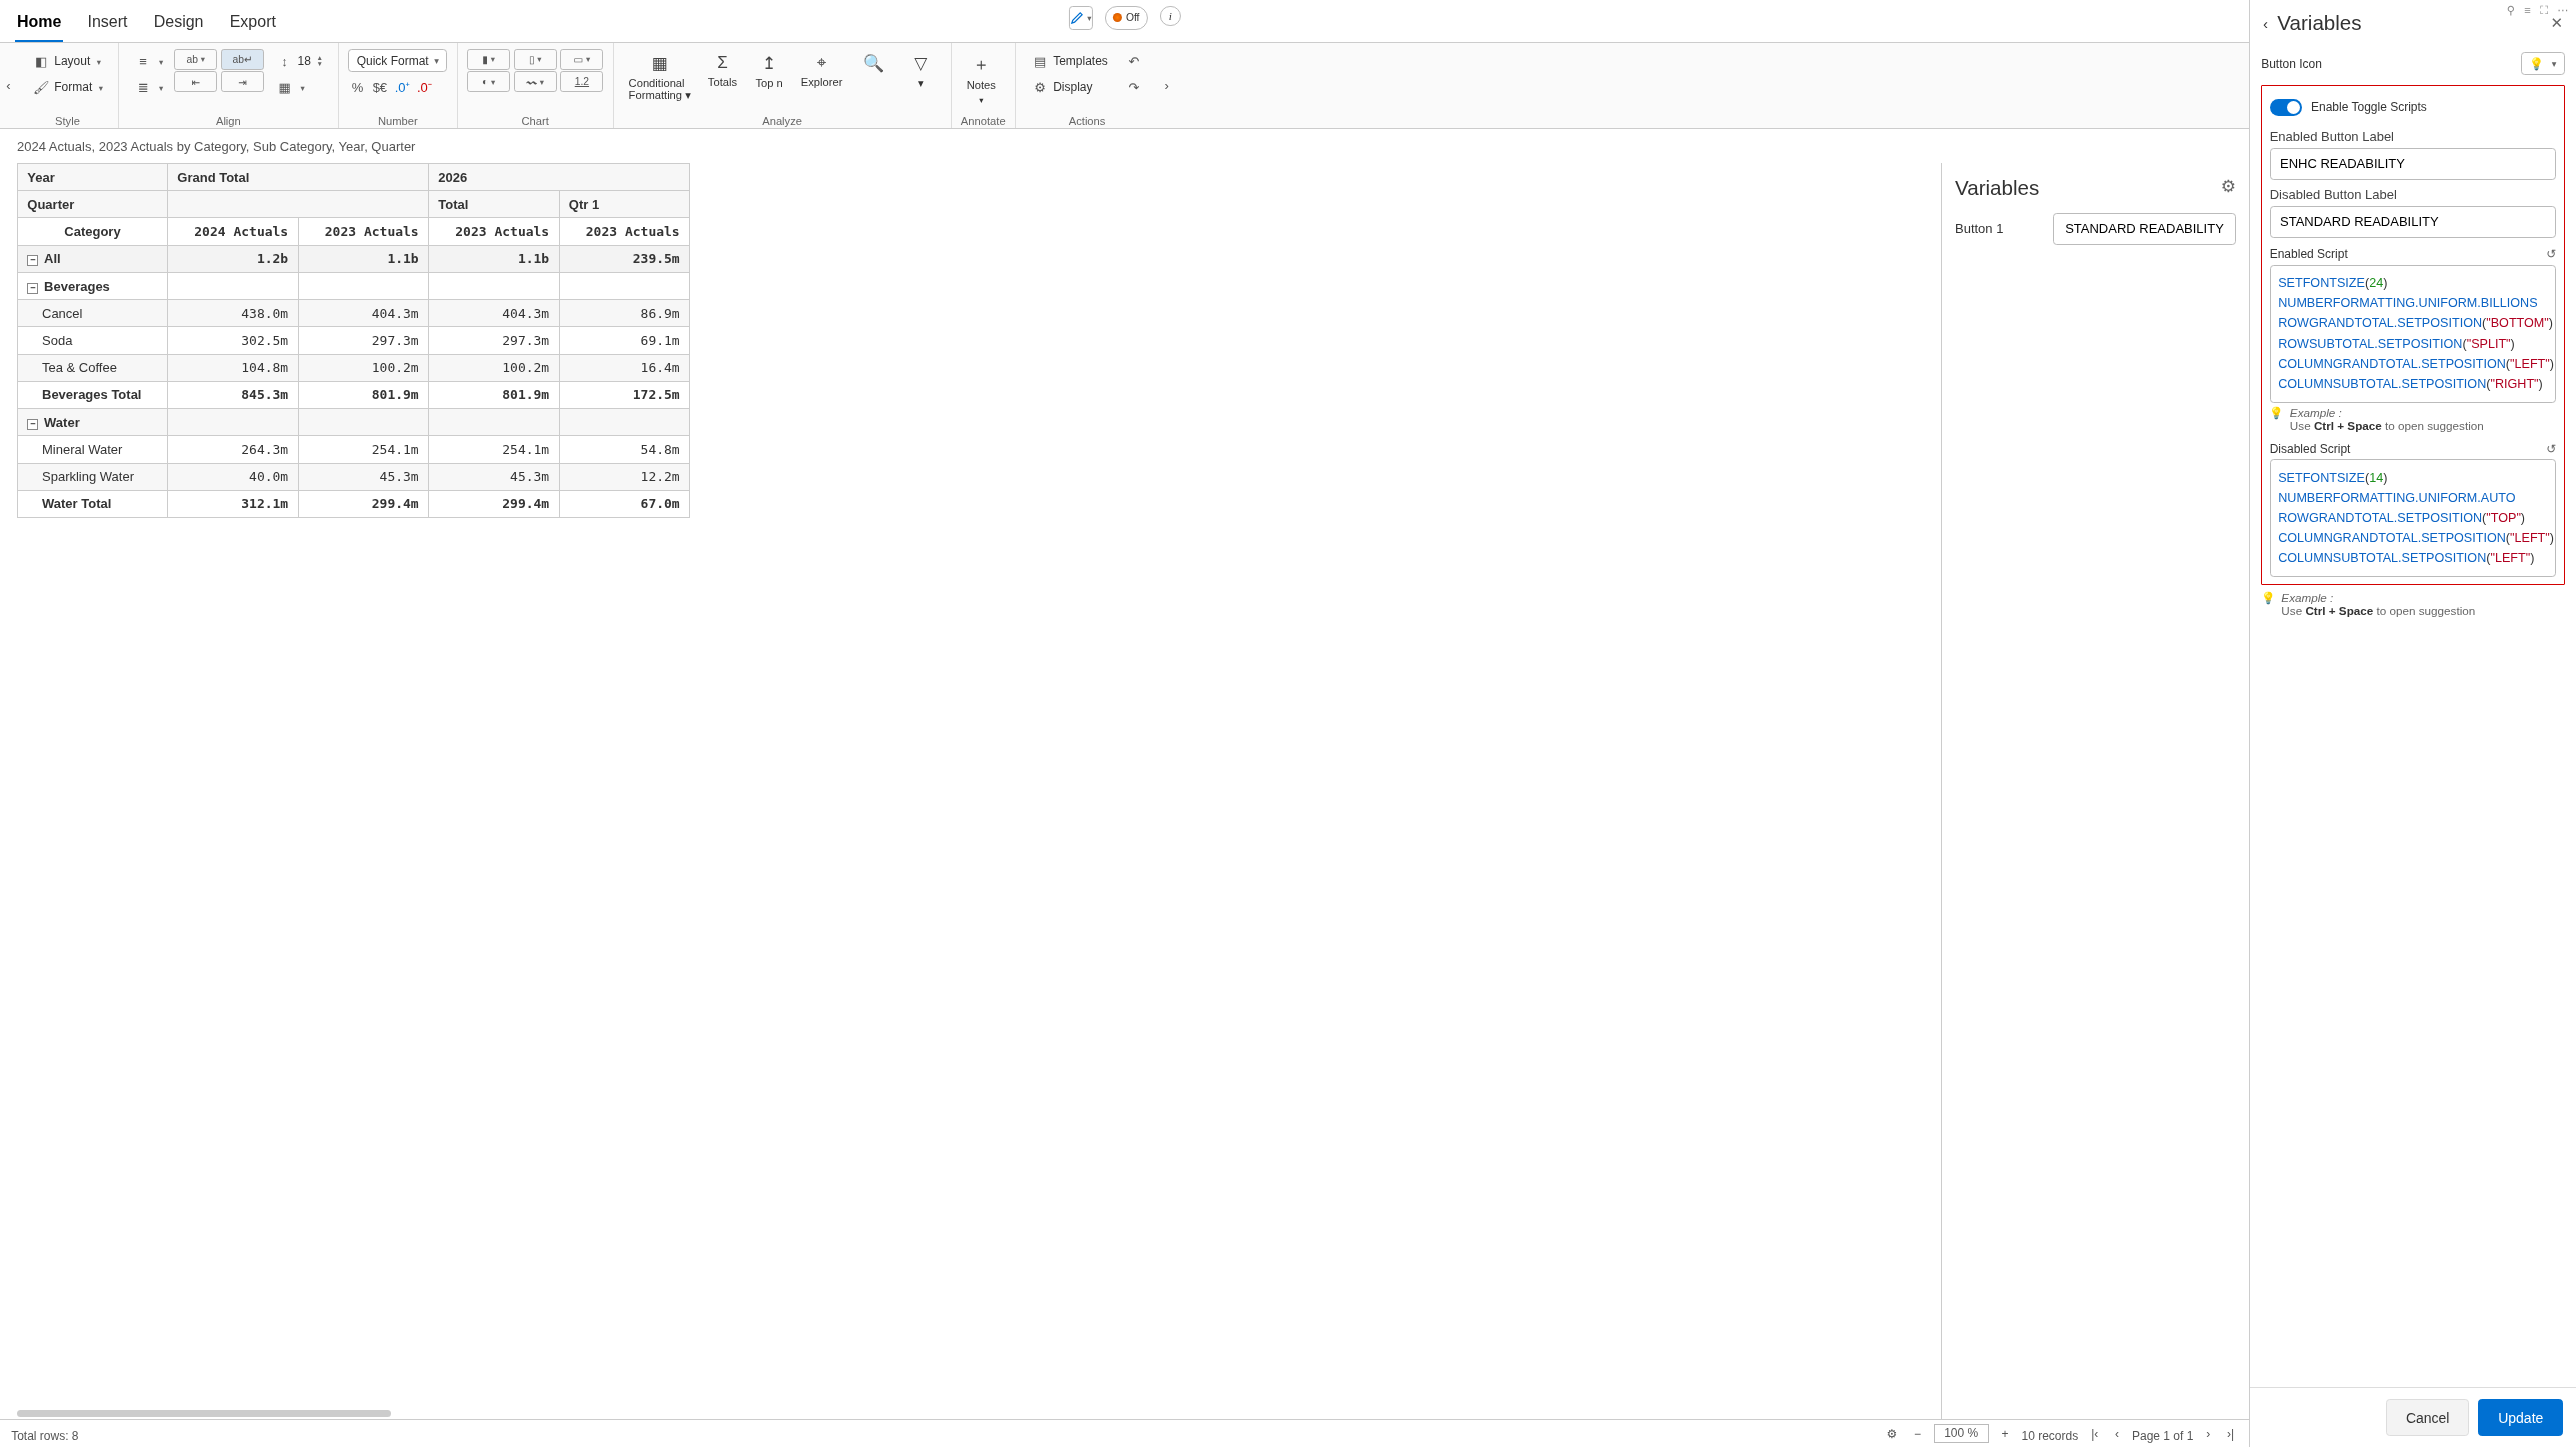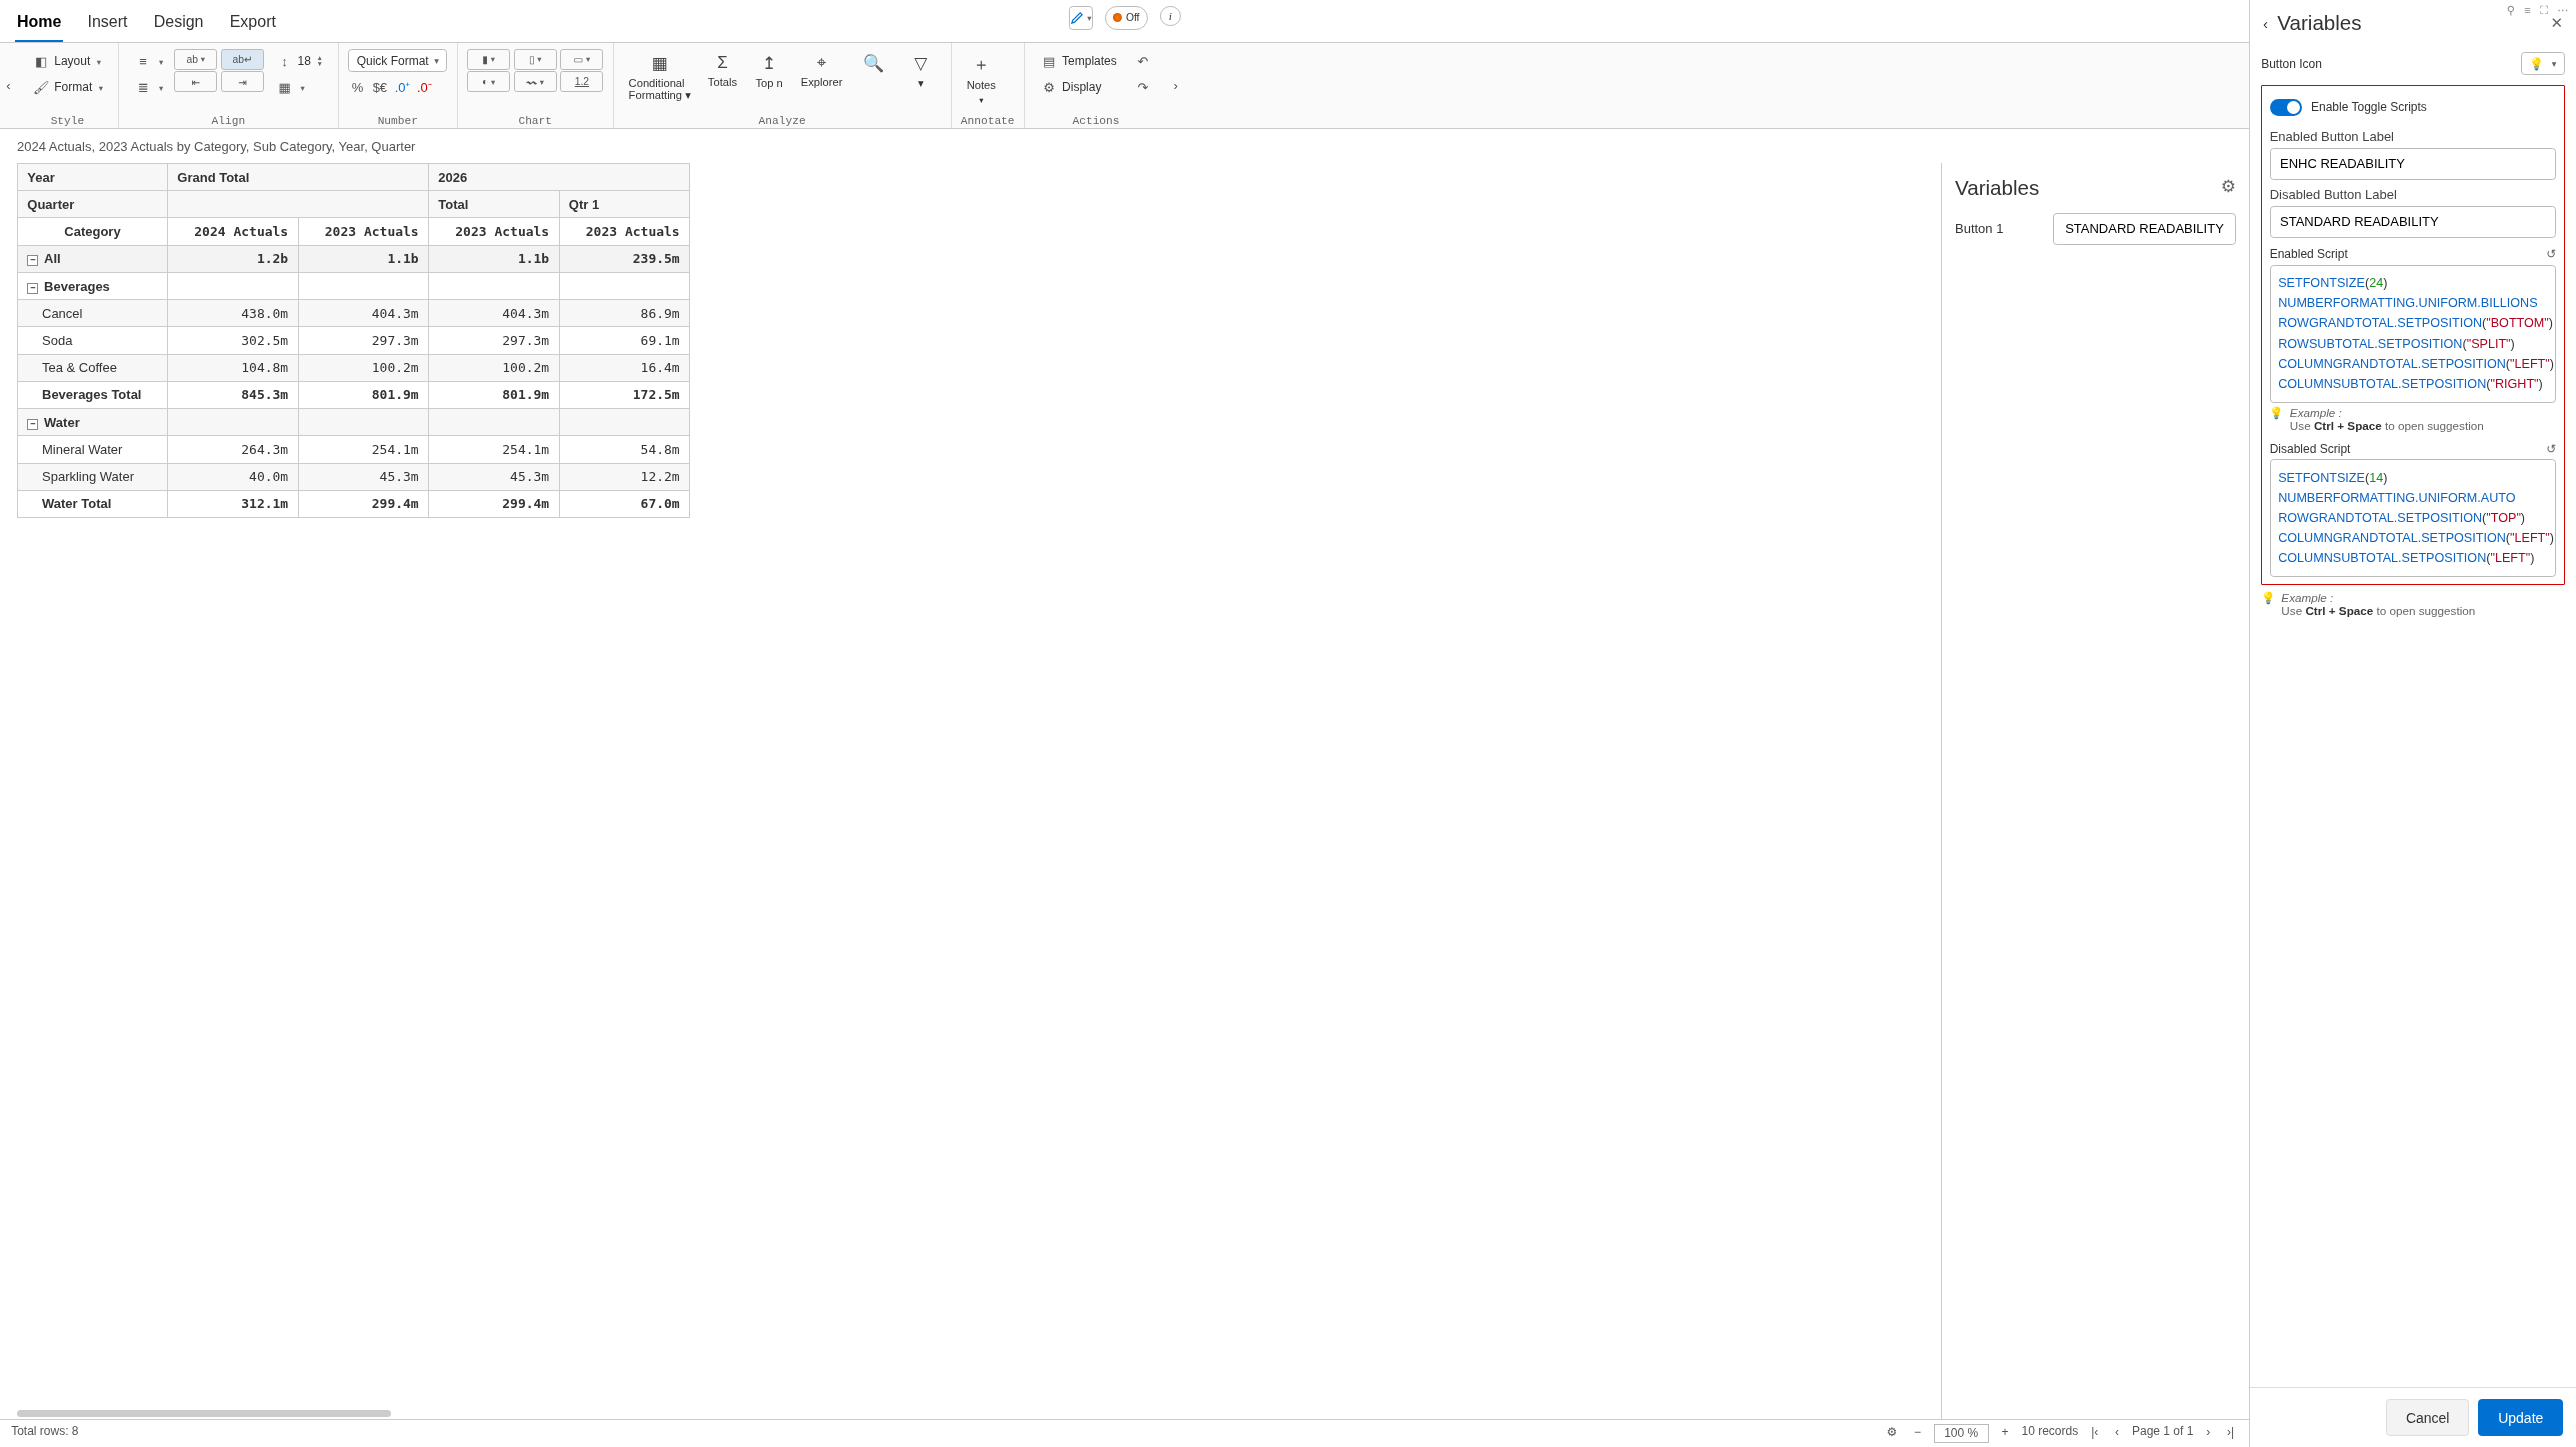--- a/index.html
+++ b/index.html
@@ -17,21 +17,21 @@
 .top-icons { position: absolute; top: 5.6px; left: 50%; transform: translateX(-50%); display: flex; gap: 12px; }
 .top-icons .pill { border: 0.9px solid #bbb; border-radius: 13px; padding: 1.9px 7.5px; display: flex; align-items: center; gap: 3.7px; font-size: 10.3px; }
 .top-icons .icon-btn { width: 24px; height: 24px; border: 0.9px solid #bbb; border-radius: 3.7px; display: flex; align-items: center; justify-content: center; }
 .top-icons .circle-info { width: 20.6px; height: 20.6px; border: 0.9px solid #bbb; border-radius: 50%; display:flex;align-items:center;justify-content:center;font-size:11.2px;font-style:italic;font-family:serif;}
 .top-icons .off-dot { width:9.3px;height:9.3px;border-radius:50%;background:radial-gradient(circle,#ff7a00,#c94f00);}
 
 
 .ribbon { display: flex; border-bottom: 0.9px solid #ccc; background: #fafafa; height: 86px; position: relative; }
 .ribbon-group { border-right: 0.9px solid #ddd; padding: 5.6px 9.3px 1.9px 9.3px; display: flex; flex-direction: column; }
 .ribbon-group-content { display: flex; gap: 5.6px; flex: 1; align-items: flex-start; }
-.ribbon-group-label { text-align: center; font-size: 11.2px; color: #666; padding-top: 1.9px; font-family: Liberation Mono, monospace; }
+.ribbon-group-label { text-align: center; font-size: 11.2px; color: #666; padding-top: 1.9px; }
 .ribbon-btn { display: flex; flex-direction: column; align-items: center; gap: 3.7px; padding: 3.7px 5.6px; cursor: pointer; border-radius: 3.7px; font-size: 11.2px; min-width: 41px; }
 .ribbon-btn .ic { font-size: 17px; color: #444; }
 .ribbon-small { display:flex; flex-direction:column; gap:1.9px; }
 .ribbon-hbtn { display:flex; align-items:center; gap:3.7px; padding:2.8px 5.6px; font-size:12px; cursor:pointer; border-radius:2.8px; }
 .ic-sm { width:18.7px; height:18.7px; display:inline-flex; align-items:center; justify-content:center; color:#555; font-size:13px; }
 .ic-box { width:43px; height:20.6px; border:0.9px solid #bbb; border-radius:2.8px; display:inline-flex; align-items:center; justify-content:center; font-size:10.3px; color:#555; }
 .dropchev::after { content:"▾"; font-size:8.4px; margin-left:2.8px; color:#666;}
 .quickfmt { border:0.9px solid #bbb; border-radius:3.7px; padding:3.7px 7.5px; font-size:12px; display:flex; align-items:center; gap:5.6px; background:#fff;}
 .nav-arrow { width:17px; display:flex;align-items:center;justify-content:center;cursor:pointer;color:#555;font-size:13px;}
 
@@ -54,21 +54,21 @@
 .expand-ic { display:inline-block; width:11.2px; height:11.2px; border:0.9px solid #888; font-size:9.3px; line-height:9.3px; text-align:center; margin-right:5.6px; cursor:pointer; background:#fff;}
 
 
 .vars-mid h2 { font-size: 20.6px; font-weight:400; }
 .vars-mid .gear { float:right; color:#666; cursor:pointer; font-size:17px;}
 .varrow { display:flex; justify-content:space-between; align-items:center; }
 .varrow .btnlbl { font-size:13px;}
 .varrow button { border:0.9px solid #bbb; background:#fff; padding:7.5px 11.2px; border-radius:3.7px; font-size:13px; cursor:pointer;}
 
 
-.statusbar { border-top:0.9px solid #ccc; display:flex; align-items:flex-start; padding:3.7px 11.2px; font-size:12px; gap:9.3px; color:#555;}
+.statusbar { border-top:0.9px solid #ccc; display:flex; align-items:flex-end; padding:3.7px 11.2px; font-size:12px; gap:9.3px; color:#555;}
 .statusbar .grow { flex:1;}
 .zoom-box { border:0.9px solid #bbb; padding:1.9px 9.3px; }
 .sb-btn { cursor:pointer; padding:1.9px 3.7px;}
 
 
 .sp-head { display:flex; align-items:center; gap:9.3px; padding:11.2px 13px;}
 .sp-head .back { cursor:pointer; font-size:15px;}
 .sp-head h2 { font-size:20.6px; font-weight:400;}
 .sp-head .close { margin-left:auto; cursor:pointer; font-size:15px; color:#666;}
 .sp-body { flex:1; overflow:auto; padding: 0 11.2px 7.5px 11.2px;}

